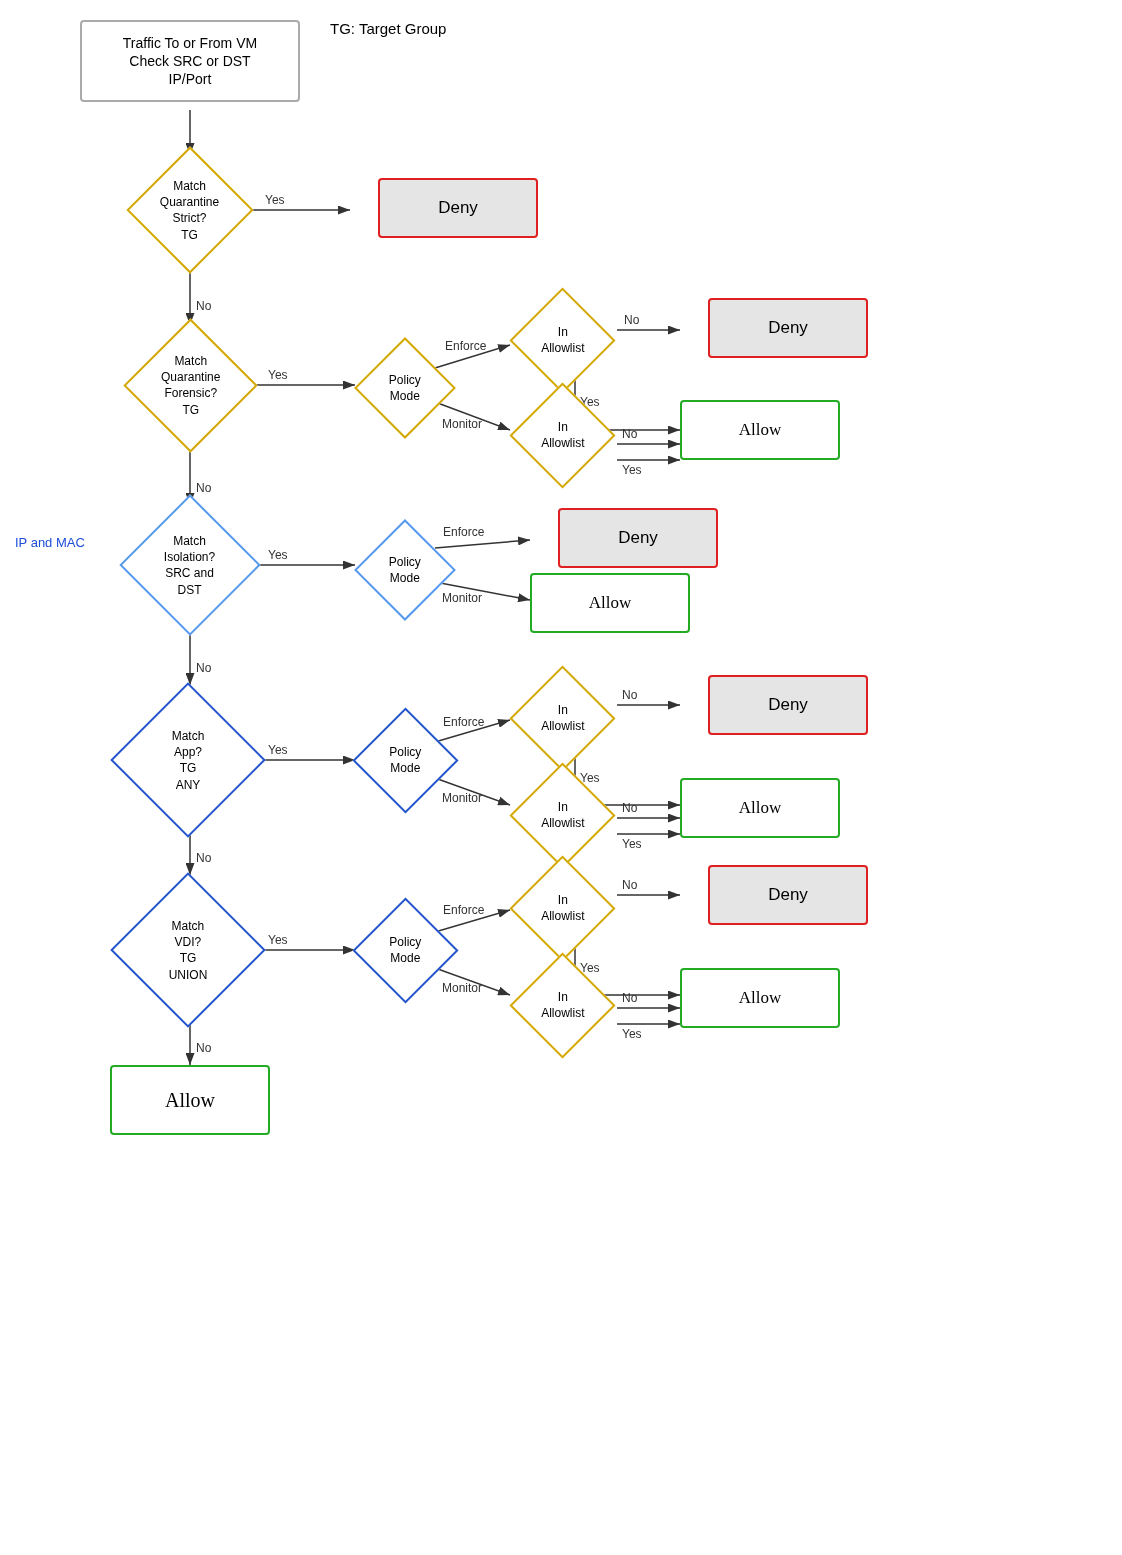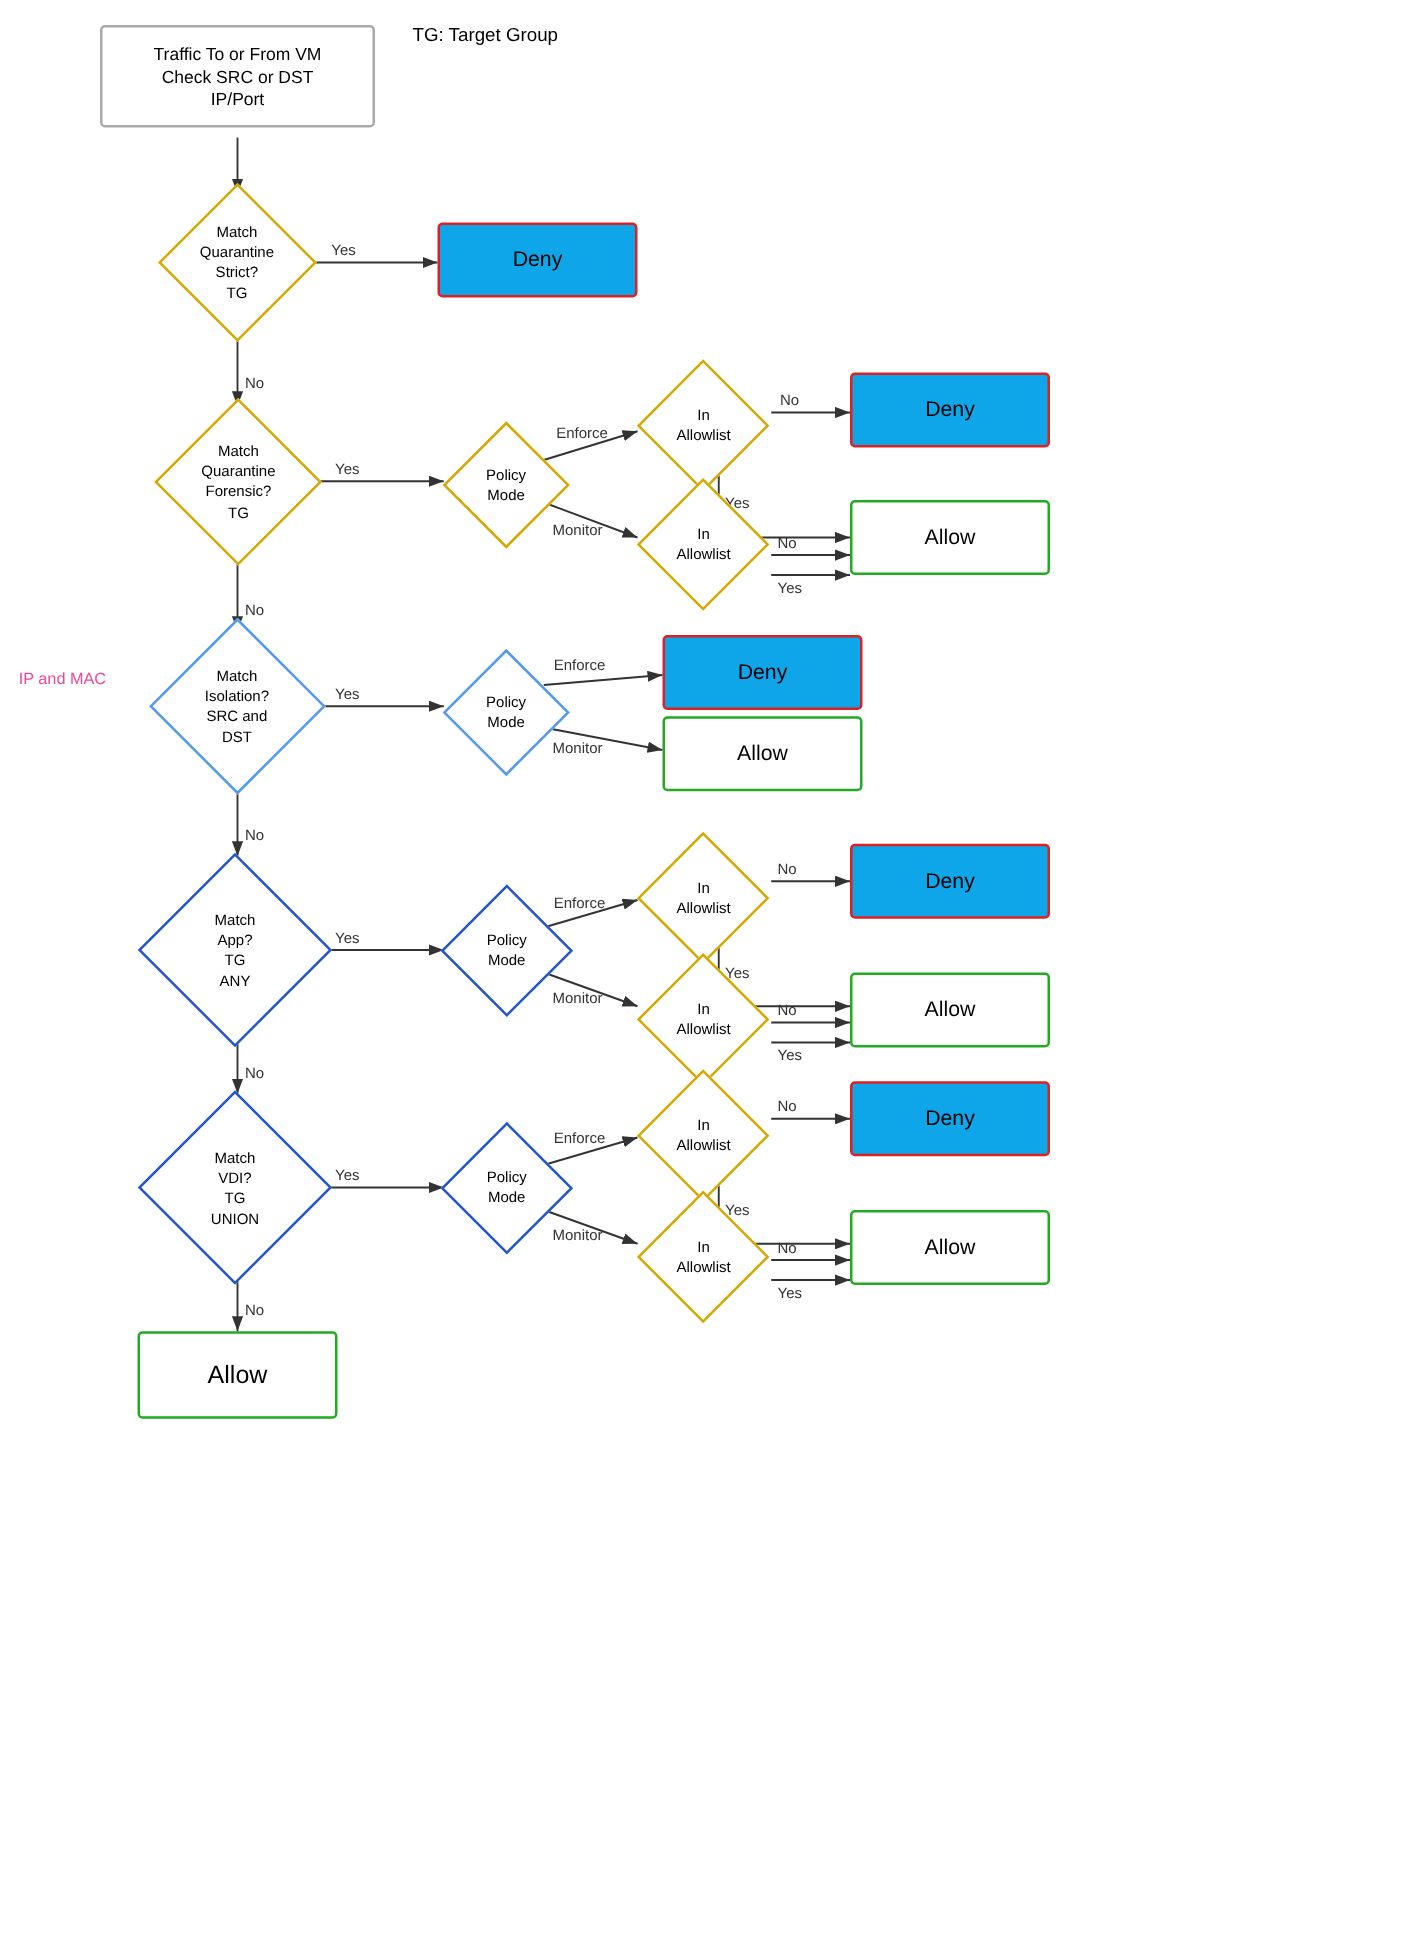--- a/index.html
+++ b/index.html
@@ -26,29 +26,31 @@
       font-size: 14px;
       line-height: 1.3;
     }
     .rect-gray {
       border: 2px solid #aaa;
       background: #fff;
       border-radius: 4px;
     }
     .rect-red {
       border: 2.5px solid #e02020;
-      background: #0ea5e9;
+      background: #e5e5e5;
       border-radius: 4px;
       font-size: 16px;
+      margin-left: 28px;
     }
     .rect-green {
       border: 2.5px solid #22aa22;
       background: #fff;
       border-radius: 4px;
       font-size: 16px;
+      font-family: Liberation Serif, serif;
     }
     .diamond-wrap {
       position: absolute;
       display: flex;
       align-items: center;
       justify-content: center;
     }
     .diamond-inner {
       display: flex;
       align-items: center;
@@ -219,21 +221,21 @@
 <div class="diamond-wrap" style="left:505px; top:395px; width:115px; height:80px;">
   <div class="diamond-inner" style="width:75px; height:75px; border: 2.5px solid #d4a800; background:#fff;">
     <div class="diamond-text" style="font-size:12px;">In<br>Allowlist</div>
   </div>
 </div>
 
 <div class="node-box rect-green" style="left:680px; top:400px; width:160px; height:60px; font-size:17px;">
   <span>Allow</span>
 </div>
 
-<div class="node-box" style="left:15px; top:535px; font-size:13px; color:#ec4899;">
+<div class="node-box" style="left:15px; top:535px; font-size:13px; color:#1d4ed8;">
   <span>IP and MAC</span>
 </div>
 
 <div class="diamond-wrap" style="left:115px; top:505px; width:150px; height:120px;">
   <div class="diamond-inner" style="width:100px; height:100px; border: 2.5px solid #5599ee; background:#fff;">
     <div class="diamond-text" style="font-size:12px;">Match<br>Isolation?<br>SRC and<br>DST</div>
   </div>
 </div>
 
 <div class="diamond-wrap" style="left:355px; top:530px; width:100px; height:80px;">

